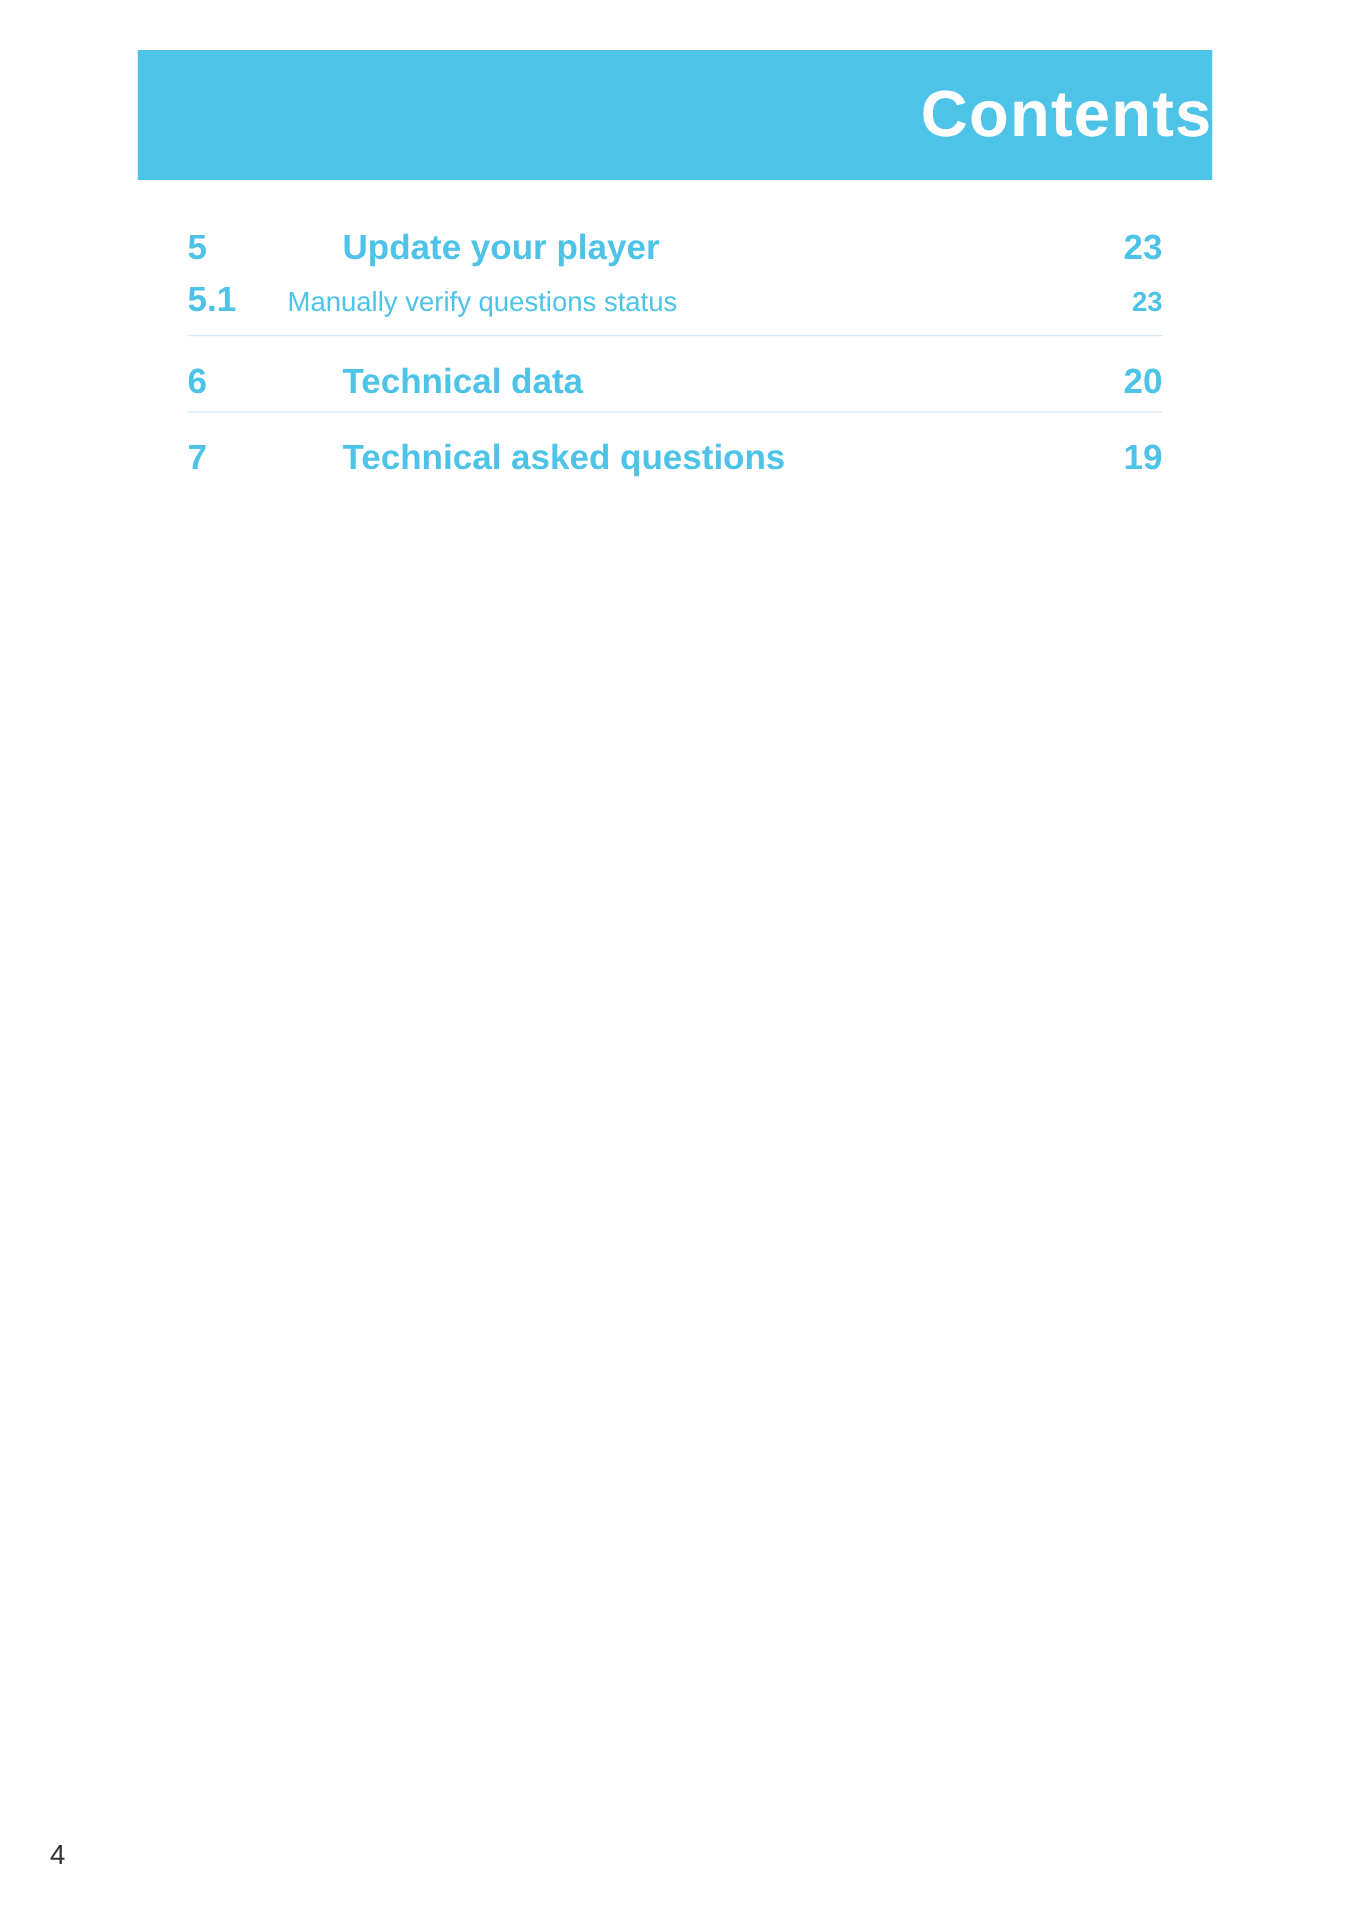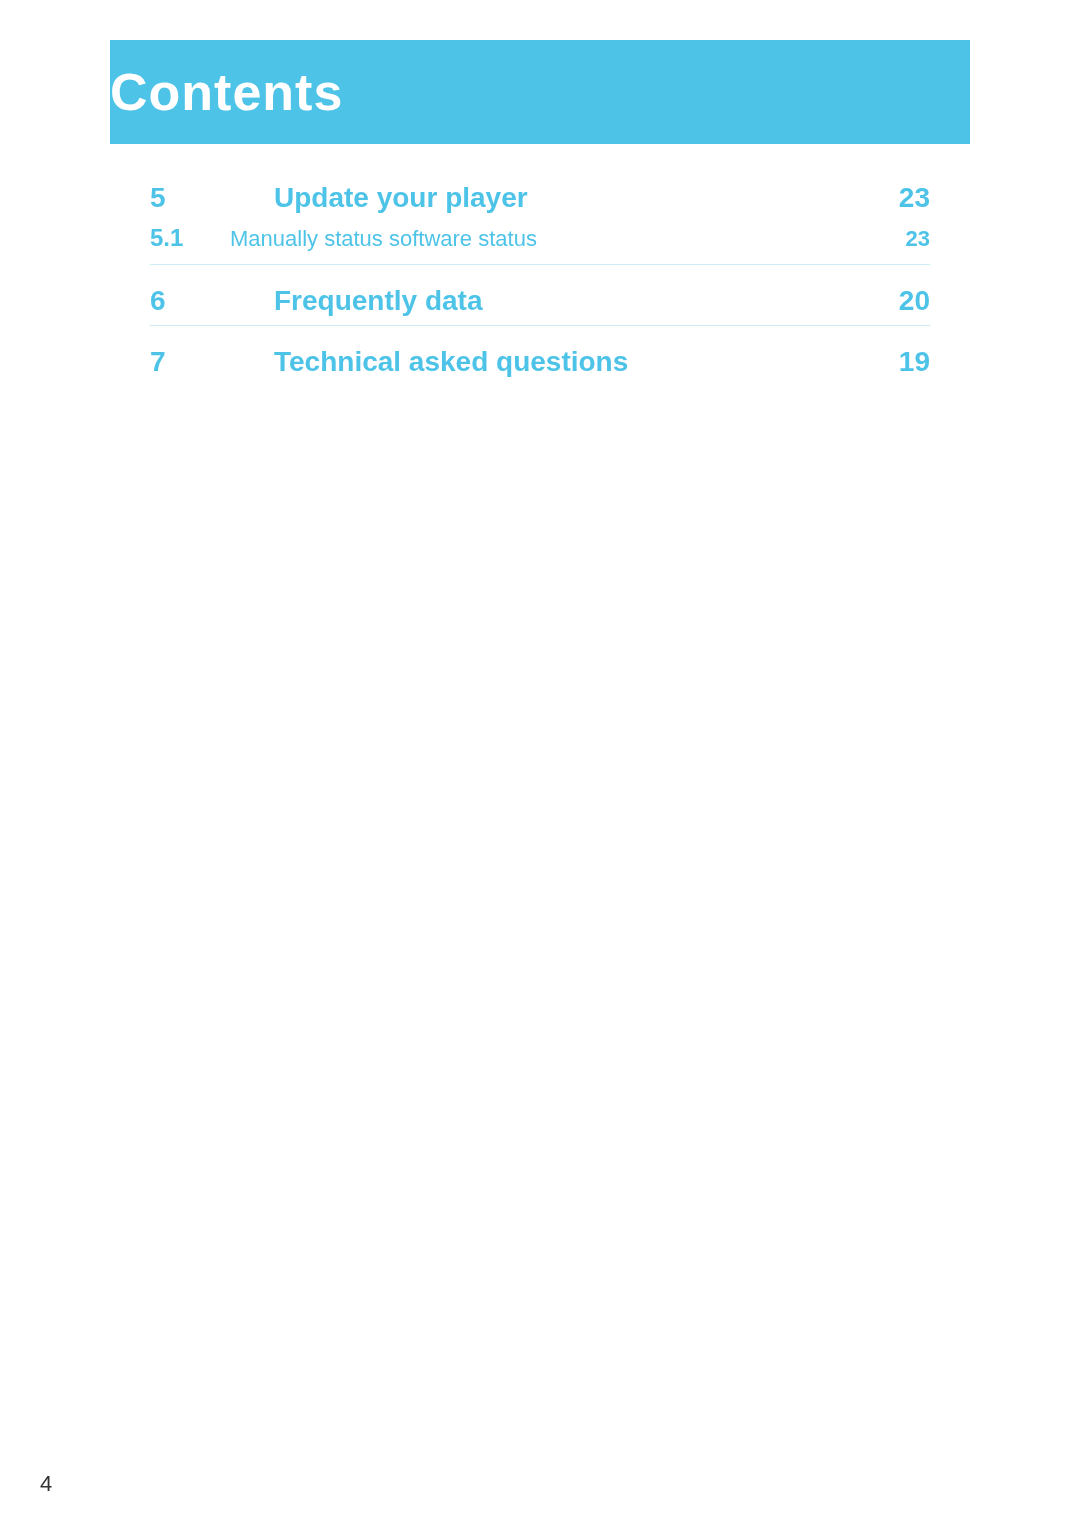--- a/index.html
+++ b/index.html
@@ -26,21 +26,21 @@
     .contents-box {
       width: 860px;
       margin: 0 auto;
       border: none;
       overflow: hidden;
     }
 
     .contents-header {
       background-color: #4dc3e8;
       padding: 22px 0;
-      text-align: left;
+      text-align: right;
     }
 
     .contents-header h1 {
       color: #ffffff;
       font-size: 52px;
       font-weight: bold;
       letter-spacing: 1px;
     }
 
     .contents-body {
@@ -66,21 +66,21 @@
 
     .toc-number {
       color: #4dc3e8;
       font-size: 28px;
       font-weight: bold;
       min-width: 80px;
     }
 
     .toc-number-sub {
       color: #4dc3e8;
-      font-size: 24px;
+      font-size: 28px;
       font-weight: bold;
       min-width: 80px;
     }
 
     .toc-title {
       color: #4dc3e8;
       font-size: 28px;
       font-weight: bold;
       flex: 1;
       margin-left: 44px;
@@ -134,29 +134,29 @@
     <div class="contents-body">
 
       <div class="toc-entry toc-entry-main">
         <span class="toc-number">5</span>
         <span class="toc-title">Update your player</span>
         <span class="toc-page">23</span>
       </div>
 
       <div class="toc-entry toc-entry-sub">
         <span class="toc-number-sub">5.1</span>
-        <span class="toc-title-sub">Manually status software status</span>
+        <span class="toc-title-sub">Manually verify questions status</span>
         <span class="toc-page-sub">23</span>
       </div>
 
       <hr class="divider-line">
 
       <div class="toc-entry toc-entry-main">
         <span class="toc-number">6</span>
-        <span class="toc-title">Frequently data</span>
+        <span class="toc-title">Technical data</span>
         <span class="toc-page">20</span>
       </div>
 
       <hr class="divider-line">
 
       <div class="toc-entry toc-entry-main">
         <span class="toc-number">7</span>
         <span class="toc-title">Technical asked questions</span>
         <span class="toc-page">19</span>
       </div>

